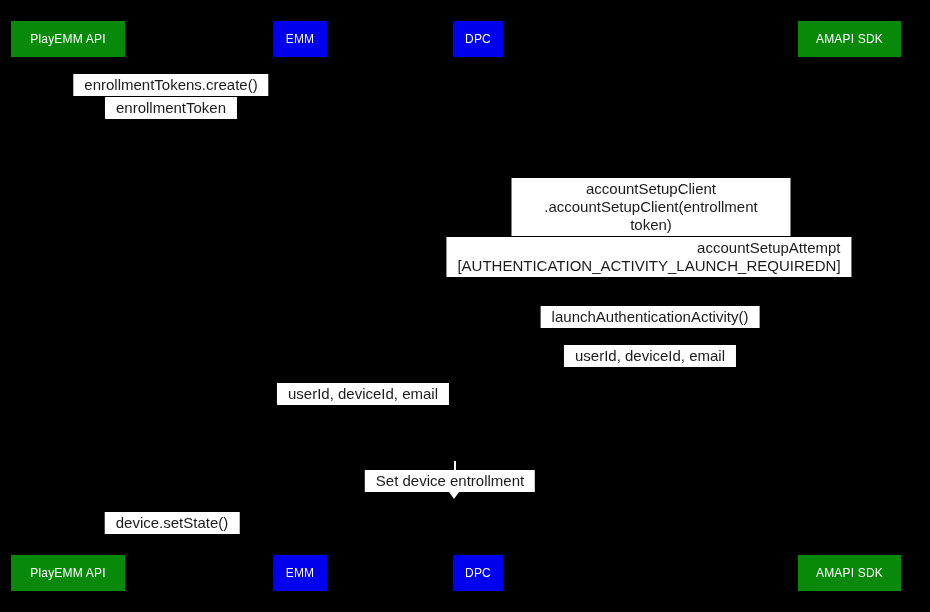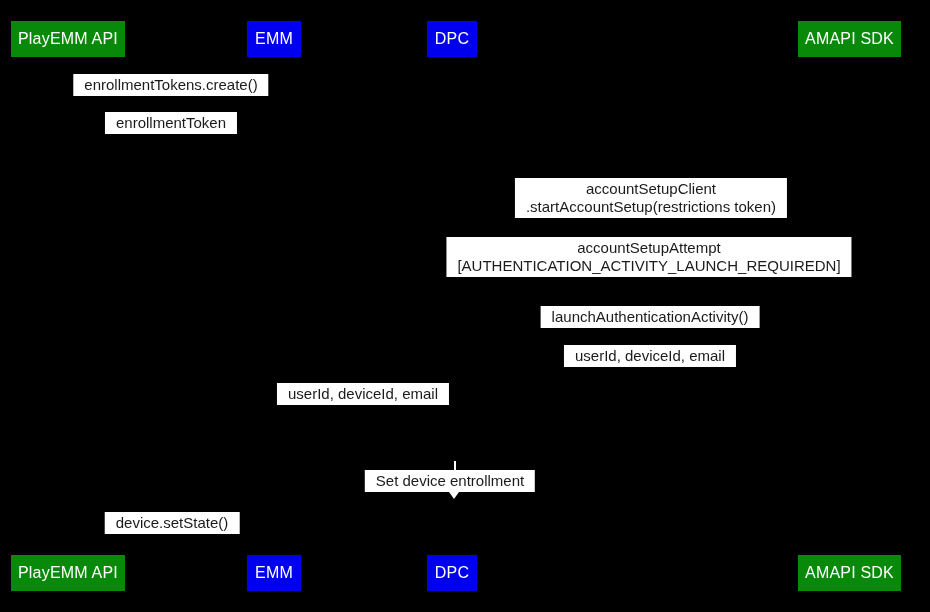--- a/index.html
+++ b/index.html
@@ -14,25 +14,25 @@
     background: var(--background, #000);
     overflow: hidden;
   }
   .participant {
     position: absolute;
     height: 36px;
     display: flex;
     align-items: center;
     justify-content: center;
     color: var(--participant-text, #fff);
-    font-size: 16px;
+    font-size: 12px;
     letter-spacing: 0.2px;
   }
   .p-green { background: var(--participant-green, #098909); }
-  .p-blue  { background: var(--participant-blue, #0000EE); }
+  .p-blue  { background: var(--participant-blue, #0000EE); margin-left: 26px; }
 
   .msg {
     position: absolute;
     transform: translateX(-50%);
     background: var(--message-bg, #fff);
     color: var(--message-text, #1b1b1b);
     font-size: 15px;
     line-height: 18px;
     padding: 2px 11px;
     white-space: pre-line;
@@ -61,24 +61,24 @@
 
   <div class="participant p-green" style="left:11px;  top:21px; width:114px;">PlayEMM API</div>
   <div class="participant p-blue" style="left:247px; top:21px; width:54px;">EMM</div>
   <div class="participant p-blue" style="left:427px; top:21px; width:50px;">DPC</div>
   <div class="participant p-green" style="left:798px; top:21px; width:103px;">AMAPI SDK</div>
 
   <div class="self-tick" style="left:454px; top:461px;"></div>
   <div class="self-arrowhead" style="left:449px; top:492px;"></div>
 
   <div class="msg" style="left:171px; top:74px;">enrollmentTokens.create()</div>
-  <div class="msg" style="left:171px; top:112px;text-align:center;">enrollmentToken</div>
+  <div class="msg" style="left:171px; top:97px;text-align:center;">enrollmentToken</div>
   <div class="msg" style="left:651px; top:178px;">accountSetupClient
-.startAccountSetup(restrictions token)</div>
-  <div class="msg" style="left:649px; top:237px;">accountSetupAttempt
+.accountSetupClient(entrollment token)</div>
+  <div class="msg" style="left:649px; top:237px;text-align:right;">accountSetupAttempt
 [AUTHENTICATION_ACTIVITY_LAUNCH_REQUIREDN]</div>
   <div class="msg" style="left:650px; top:306px;text-align:right;">launchAuthenticationActivity()</div>
   <div class="msg" style="left:650px; top:345px;">userId, deviceId, email</div>
   <div class="msg" style="left:363px; top:383px;">userId, deviceId, email</div>
   <div class="msg" style="left:450px; top:470px;">Set device entrollment</div>
   <div class="msg" style="left:172px; top:512px;">device.setState()</div>
 
   <div class="participant p-green" style="left:11px;  top:555px; width:114px;">PlayEMM API</div>
   <div class="participant p-blue" style="left:247px; top:555px; width:54px;">EMM</div>
   <div class="participant p-blue" style="left:427px; top:555px; width:50px;">DPC</div>

